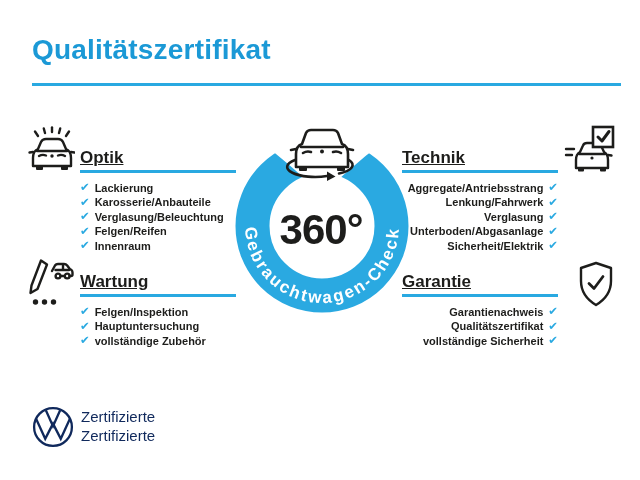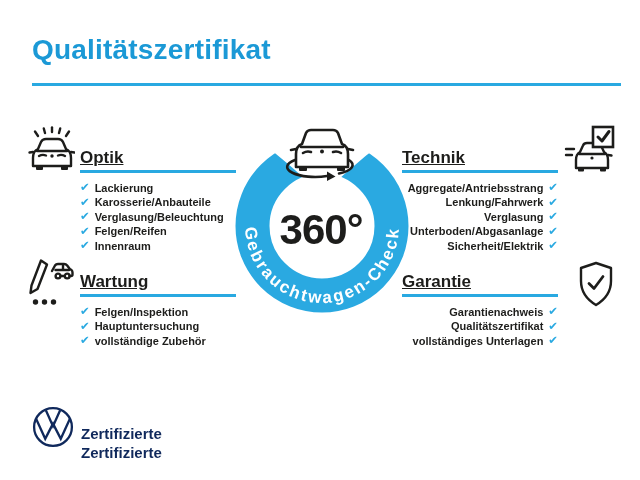--- a/index.html
+++ b/index.html
@@ -50,22 +50,22 @@
   .icf{fill:#1d1d1b;stroke:none;}
 
   
   .badge{left:232px;top:115px;}
   .badge text{font-family:"Liberation Sans", sans-serif;}
   .deg{font-size:42px;font-weight:bold;fill:#1d1d1b;letter-spacing:-1px;}
   .ringtxt{font-size:17px;font-weight:bold;fill:#ffffff;letter-spacing:2.2px;}
 
   
   .brand-text{
-    left:81px;top:425px;width:300px;
-    font-size:15px;line-height:18.5px;font-weight:bold;color:#10295c;
+    left:81px;top:408px;width:300px;
+    font-size:15px;line-height:18.5px;font-weight:normal;color:#10295c;
   }
 </style>
 </head>
 <body>
 
 <div class="abs page-title">Qualitätszertifikat</div>
 <div class="abs title-rule"></div>
 
 <svg class="abs" style="left:27px;top:126px" width="48" height="50" viewBox="0 0 48 50">
   <g class="ic">
@@ -199,21 +199,21 @@
   <div class="items">
     <div class="item">
         <span>Garantienachweis</span>
         <span class="check">✔</span>
       </div>
     <div class="item">
         <span>Qualitätszertifikat</span>
         <span class="check">✔</span>
       </div>
     <div class="item">
-        <span>vollständiges Unterlagen</span>
+        <span>vollständige Sicherheit</span>
         <span class="check">✔</span>
       </div>
   </div>
 </div>
 
 <svg class="abs badge" width="180" height="200" viewBox="0 0 180 200">
 
   <circle cx="90" cy="111" r="69.5" fill="none" stroke="#2aa9e1" stroke-width="34"></circle>
 
   <path d="M -8.8,-6 L -8.8,0 Q 45,36 90,80 Q 135,36 188.8,0 L 188.8,-6 Z" fill="#ffffff"></path>

